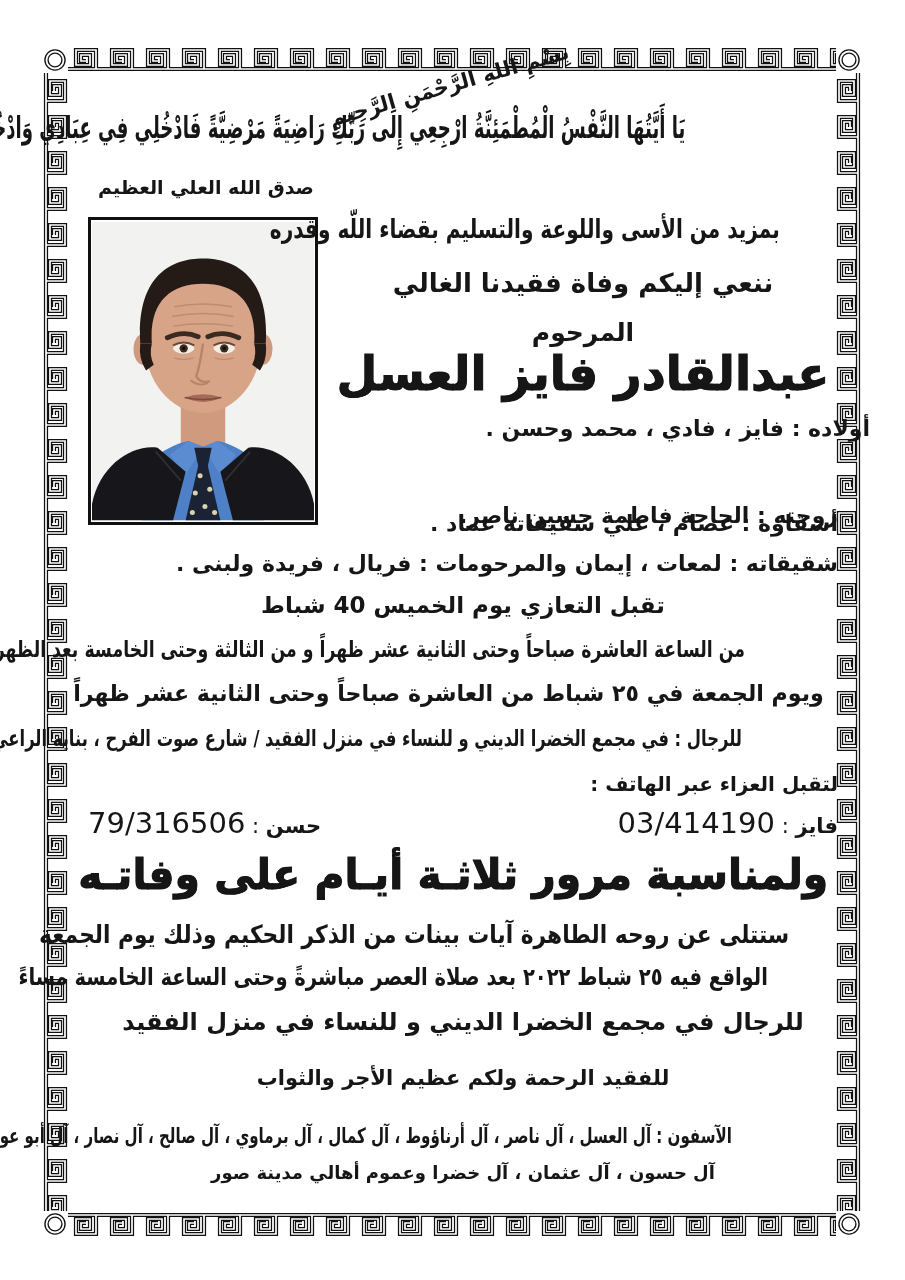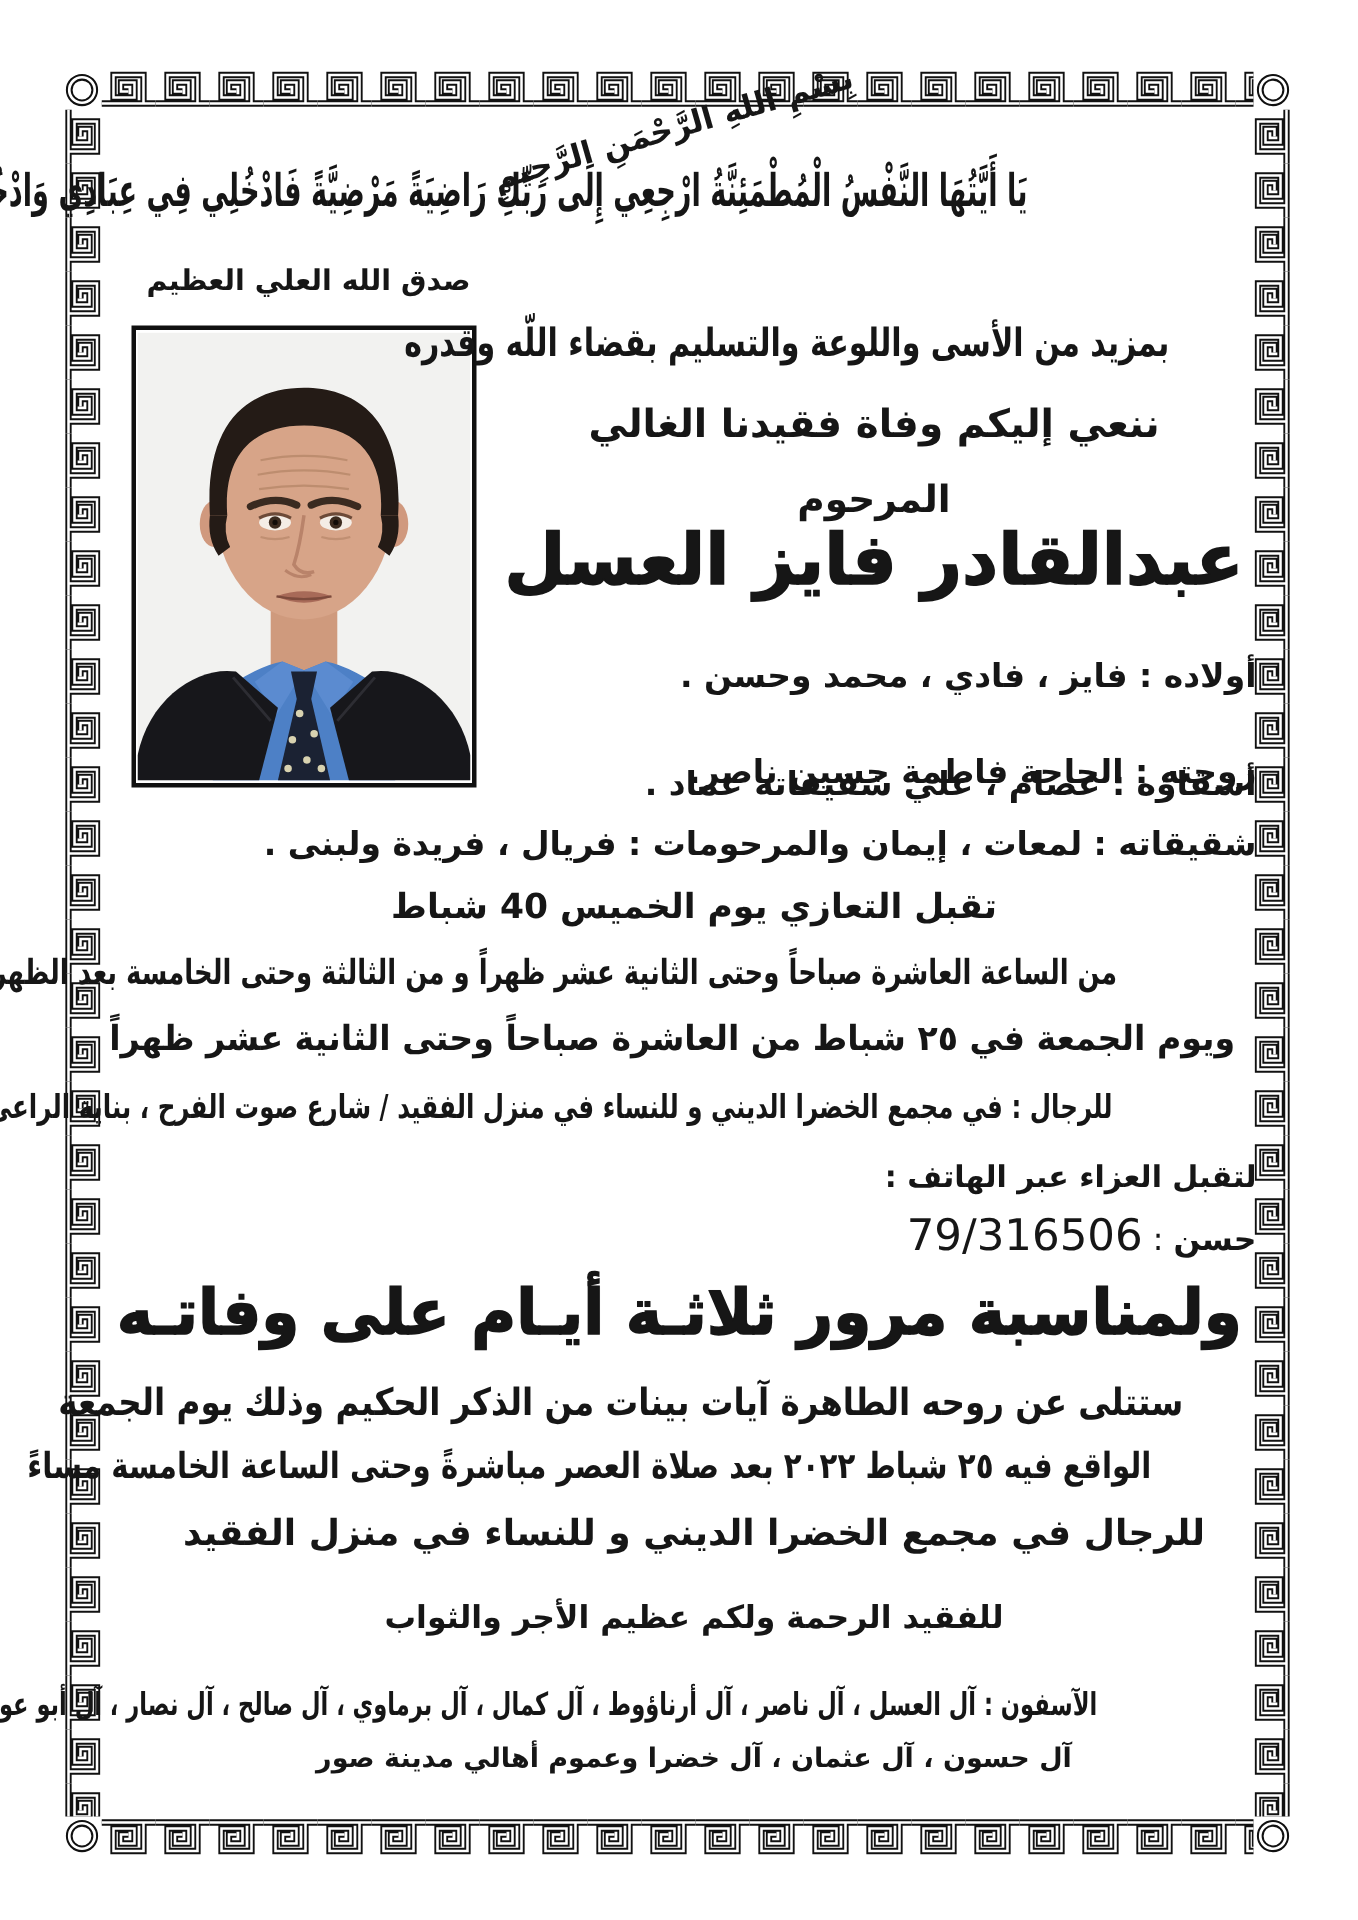--- a/index.html
+++ b/index.html
@@ -558,32 +558,33 @@
     <path d="M230 309 L230 292 C222 252 188 230 162 234 L133 259 L146 309 Z" fill="#17171b"></path>
     <path d="M66 238 L92 268 M164 238 L138 268" stroke="#2d2d33" stroke-width="2" fill="none"></path>
   </svg>
 </div>
 
 <div class="abs col opening fit" style="transform: scaleX(0.772); transform-origin: center center;">بمزيد من الأسى واللوعة والتسليم بقضاء اللّه وقدره</div>
 <div class="abs col naii fit">ننعي إليكم وفاة فقيدنا الغالي</div>
 <div class="abs col honorific fit">المرحوم</div>
 <div class="abs col bigname fit">عبدالقادر فايز العسل</div>
 
-<div class="abs line rgt fam" style="top:432px;">أولاده : فايز ، فادي ،  محمد وحسن .</div>
+<div class="abs line rgt fam" style="top:409px;padding-left:32px;">أولاده : فايز ، فادي ،  محمد وحسن .</div>
 <div class="abs line rgt fam" style="top:464px;margin-top:32px;">زوجته : الحاجة فاطمة حسين ناصر.</div>
 <div class="abs line rgt fam" style="top:504px;">أشقاؤه : عصام ، علي شقيقاته عماد .</div>
 <div class="abs line rgt fam" style="top:544px;">شقيقاته : لمعات ، إيمان  والمرحومات : فريال ، فريدة ولبنى .</div>
 
 <div class="abs line ctr fit" style="top:592px;font-size:23px;">تقبل التعازي يوم الخميس 40 شباط</div>
 <div class="abs line ctr fit" style="top: 636px; font-size: 23px; transform: scaleX(0.752); transform-origin: center center;">من الساعة العاشرة صباحاً وحتى الثانية عشر ظهراً  و  من الثالثة وحتى الخامسة بعد الظهر</div>
 <div class="abs line ctr fit" style="top: 680px; font-size: 23px; transform: scaleX(0.962); transform-origin: center center;">ويوم الجمعة في ٢٥ شباط من العاشرة صباحاً وحتى الثانية عشر ظهراً</div>
 <div class="abs line ctr fit" style="top: 726px; font-size: 22px; transform: scaleX(0.744); transform-origin: center center;">للرجال : في مجمع الخضرا الديني  و  للنساء في منزل الفقيد / شارع صوت الفرح ، بناية الراعي</div>
 <div class="abs line rgt fit" style="top:772px;font-size:20px;">لتقبل العزاء عبر الهاتف :</div>
 
 <div class="abs phones">
+  <span><span class="phone-name">فايز</span> : <span class="phone-num" dir="ltr">03/414190</span></span>
   <span><span class="phone-name">حسن</span> : <span class="phone-num" dir="ltr">79/316506</span></span>
 </div>
 
 <div class="abs line ctr heading fit" style="transform: scaleX(0.974); transform-origin: center center;">ولمناسبة مرور ثلاثـة أيـام على وفاتـه</div>
 <div class="abs line ctr fit" style="top: 920px; font-size: 25px; transform: scaleX(0.87); transform-origin: center center;">ستتلى عن روحه الطاهرة آيات بينات من الذكر الحكيم وذلك يوم الجمعة</div>
 <div class="abs line ctr fit" style="top: 963px; font-size: 24px; transform: scaleX(0.813); transform-origin: center center;">الواقع فيه ٢٥ شباط ٢٠٢٢ بعد صلاة العصر مباشرةً وحتى الساعة الخامسة مساءً</div>
 <div class="abs line ctr fit" style="top:1008px;font-size:24px;">للرجال في مجمع الخضرا الديني و  للنساء في منزل الفقيد</div>
 <div class="abs line ctr fit" style="top:1066px;font-size:21px;">للفقيد الرحمة ولكم عظيم الأجر والثواب</div>
 
 <div class="abs line ctr fit" style="top: 1124px; font-size: 21px; transform: scaleX(0.717); transform-origin: center center;">الآسفون : آل العسل ، آل ناصر ، آل أرناؤوط ، آل كمال ، آل برماوي ، آل صالح ، آل نصار ، آل أبو عوف</div>

